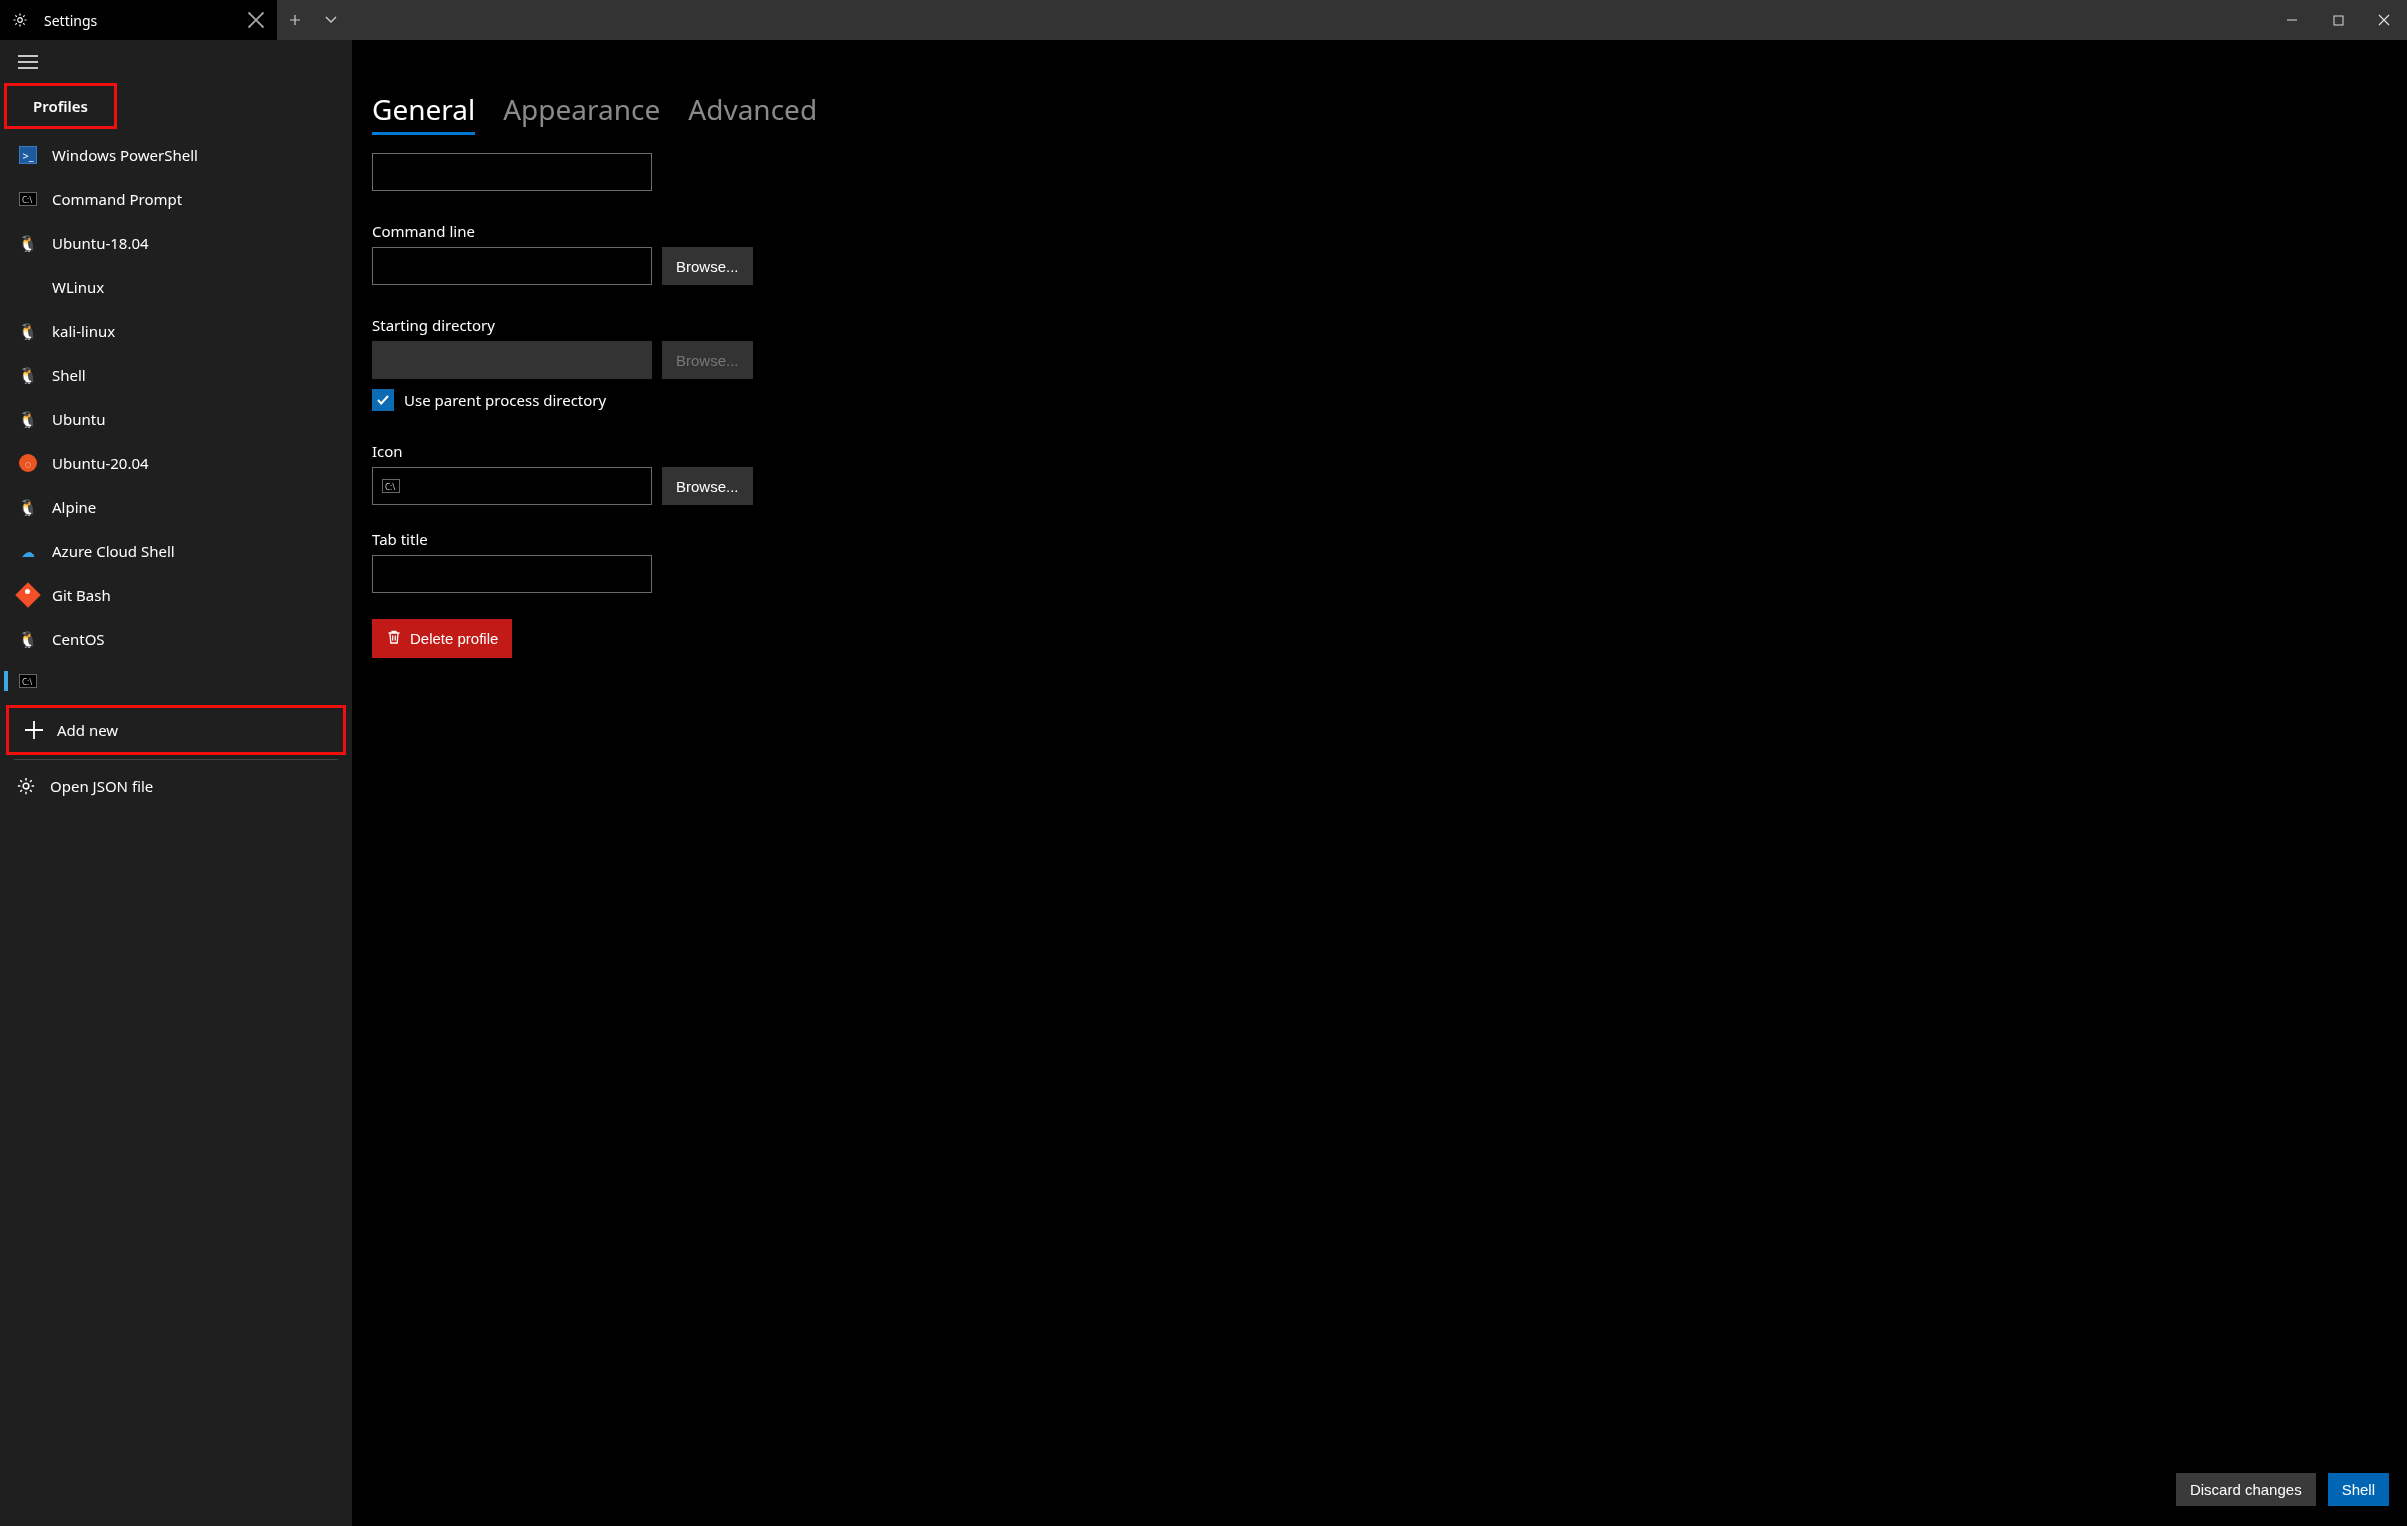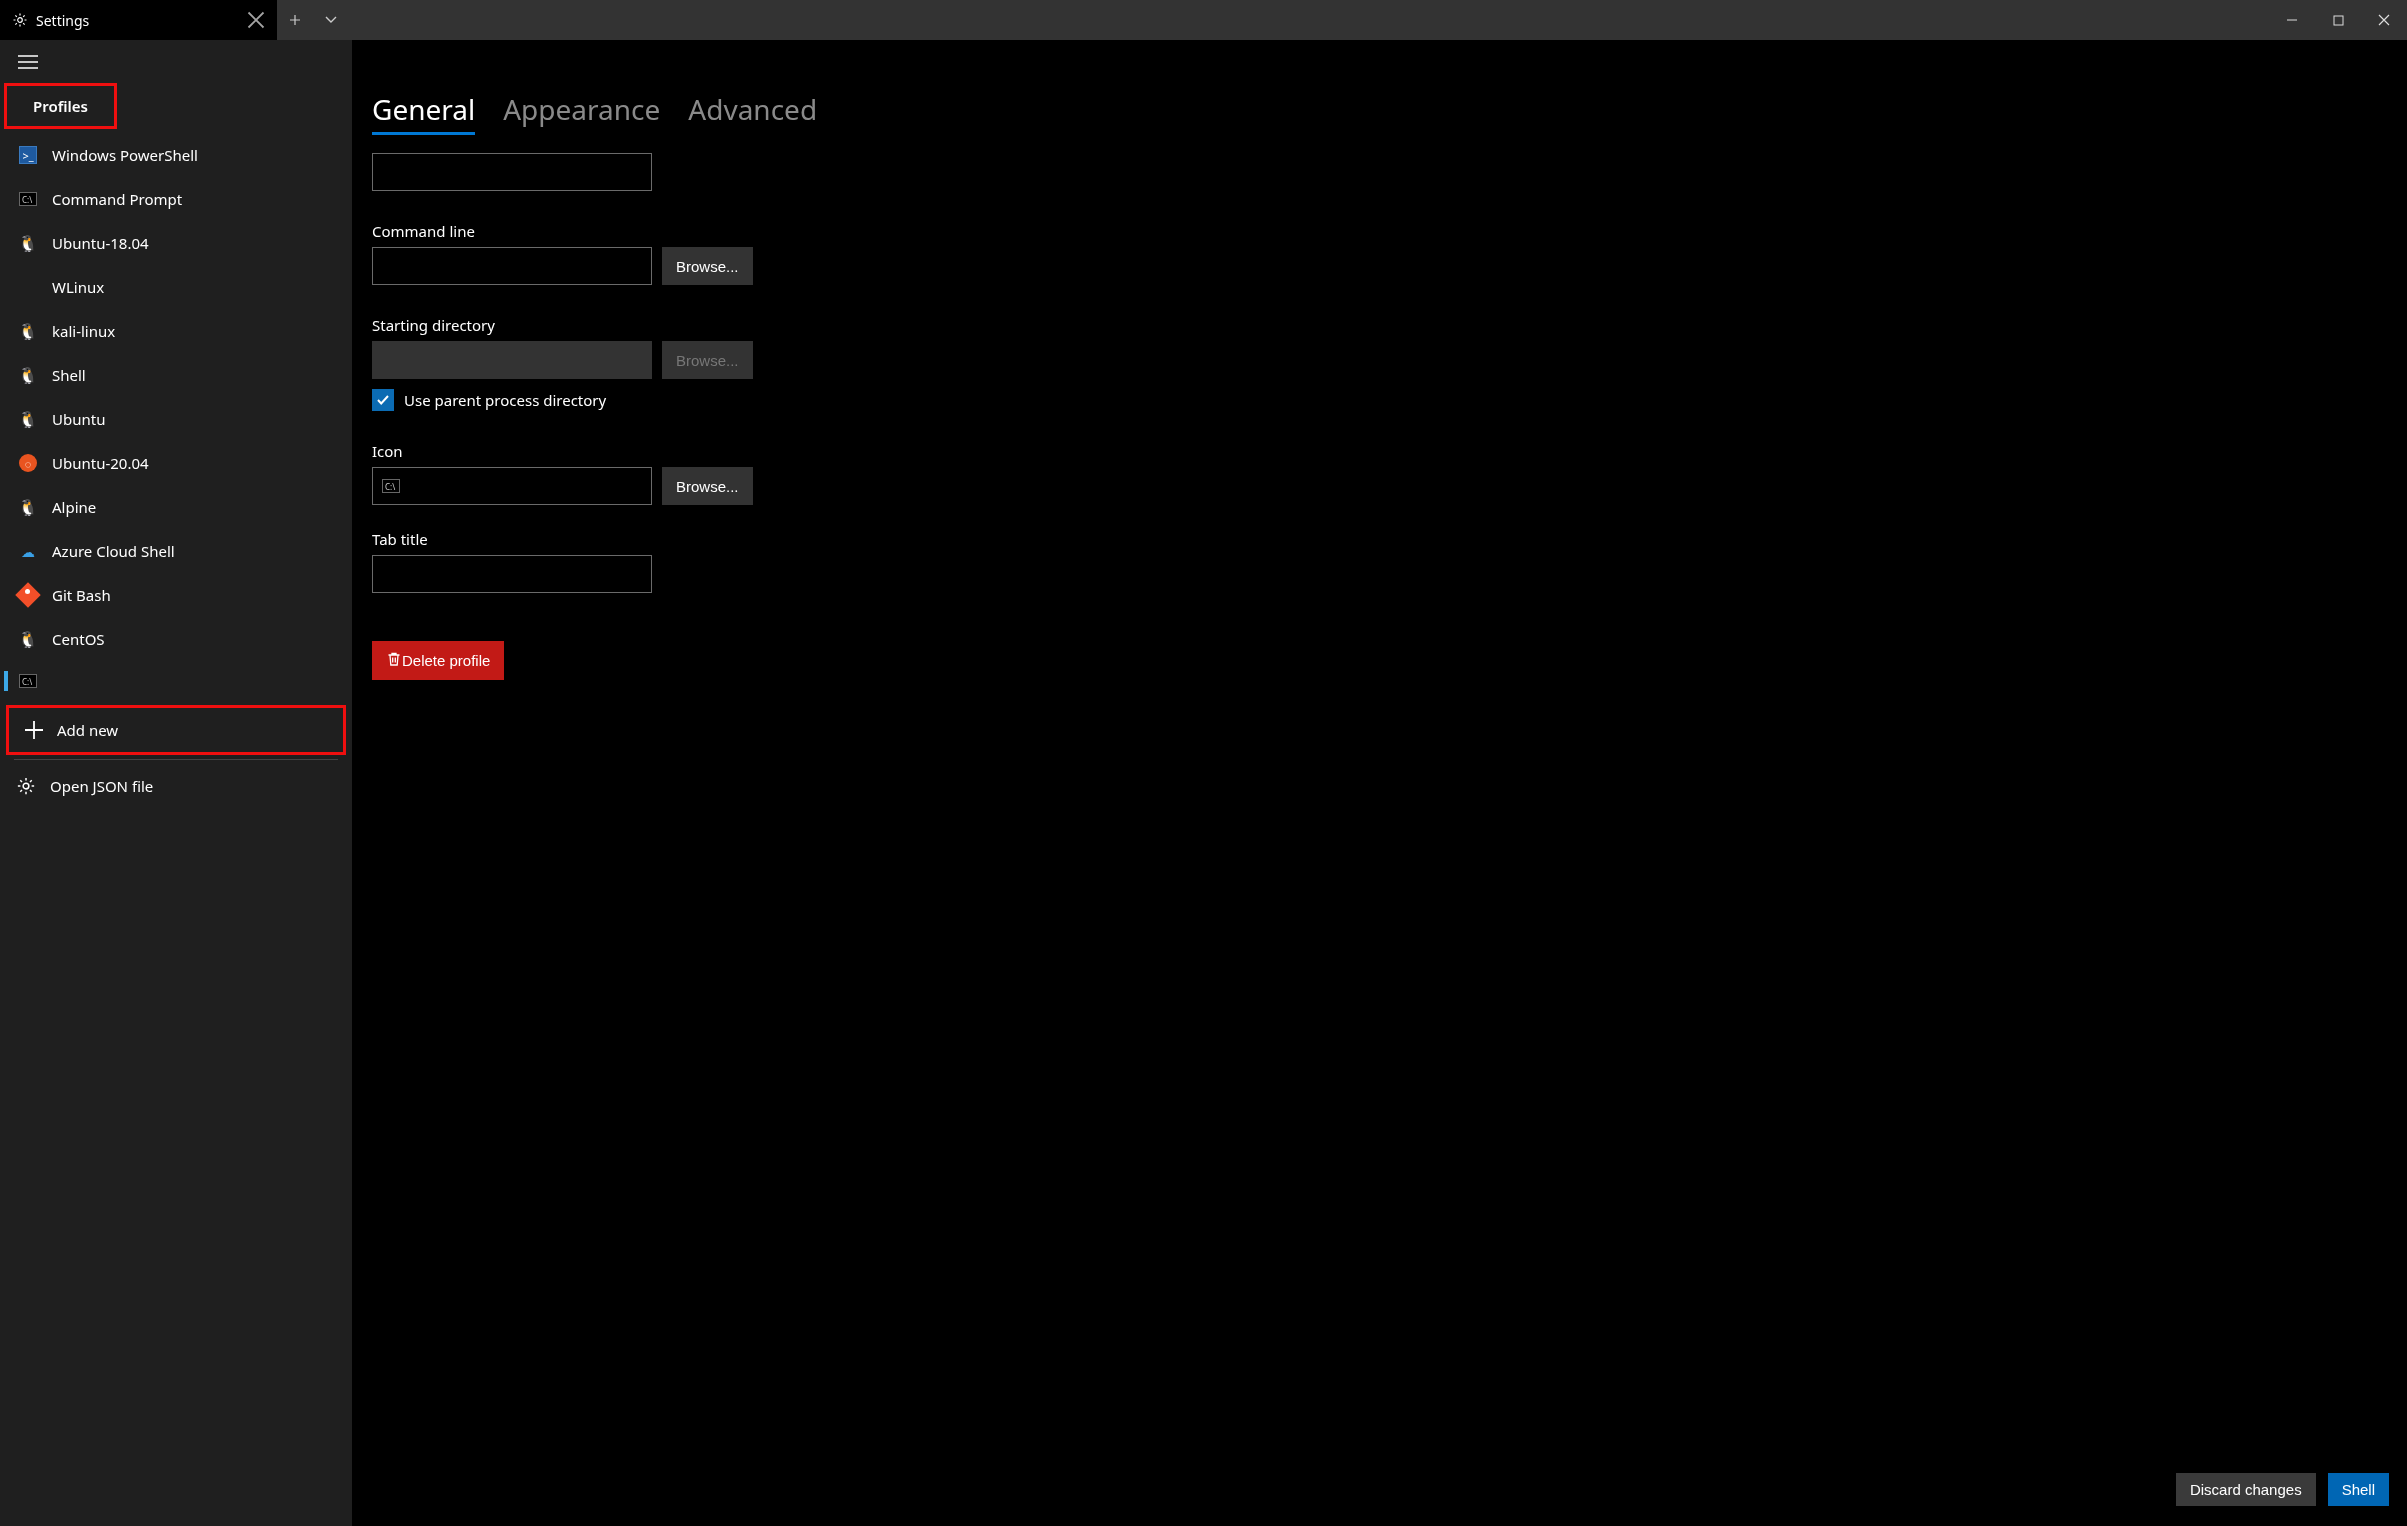--- a/index.html
+++ b/index.html
@@ -1,21 +1,21 @@
 <!DOCTYPE html>
 <html><head>
 <meta charset="utf-8">
 <style>
   * { box-sizing: border-box; margin: 0; padding: 0; }
   html, body { width: 100%; height: 100%; font-family: "Segoe UI", system-ui, -apple-system, sans-serif; background: #000; color: #fff; overflow: hidden; }
   body { font-size: 14px; }
 
   
   .titlebar { height: 40px; background: #333333; display: flex; align-items: stretch; }
-  .tab { display: flex; align-items: center; gap: 8px; padding: 0 12px; background: #000; width: 277px; position: relative; }
+  .tab { display: flex; align-items: center; gap: 16px; padding: 0 12px; background: #000; width: 277px; position: relative; }
   .tab .gear { width: 16px; height: 16px; display: flex; align-items: center; justify-content: center; }
   .tab-title { font-size: 14px; color: #fff; flex: 1; }
   .tab-close { width: 18px; height: 18px; display: flex; align-items: center; justify-content: center; cursor: pointer; opacity: .8; }
   .tab-actions { display: flex; align-items: center; }
   .tab-actions .btn { width: 36px; height: 40px; display: flex; align-items: center; justify-content: center; cursor: pointer; color: #ccc; }
 
   .win-controls { margin-left: auto; display: flex; }
   .win-controls .wc { width: 46px; height: 40px; display: flex; align-items: center; justify-content: center; cursor: pointer; color: #ddd; }
 
   .app { display: flex; height: calc(100% - 40px); }
@@ -55,21 +55,21 @@
   .browse.disabled { color:#777; cursor: default; }
 
   .checkbox-row { display: flex; align-items: center; gap: 10px; margin-top: 10px; font-size:15px;}
   .cb { width: 22px; height: 22px; background: #0b6bb3; display:flex; align-items:center; justify-content:center; }
   .cb svg { width:14px; height:14px; }
 
   .toggle-row { display:flex; align-items:center; gap:12px; margin-top:10px; }
   .toggle { width: 44px; height: 22px; border: 2px solid #fff; border-radius: 12px; position:relative; cursor:pointer; }
   .toggle .knob { width: 12px; height: 12px; background:#fff; border-radius:50%; position:absolute; top:3px; left:3px; }
 
-  .delete-btn { margin-top: 48px; background:#c21a16; color:#fff; border:none; padding: 10px 14px; font-size:15px; display:flex; align-items:center; cursor:pointer; }
+  .delete-btn { margin-top: 26px; background:#c21a16; color:#fff; border:none; padding: 10px 14px; font-size:15px; display:flex; align-items:center; gap:8px; cursor:pointer; }
   .delete-btn svg { width:16px; height:16px; }
 
   .footer { margin-top:auto; display:flex; justify-content:flex-end; gap:12px; padding: 20px 18px; }
   .footer button { border:none; padding: 8px 14px; font-size:15px; cursor:pointer; }
   .discard { background:#3a3a3a; color:#fff; }
   .save { background:#0066b4; color:#fff; }
 
   
   .i-ps { background:#1e5aa0; color:#fff; font-size:11px; width:18px; height:18px; display:flex; align-items:center; justify-content:center; border:1px solid #3a7abf; }
   .i-cmd { background:#000; border:1px solid #666; width:18px; height:14px; display:flex; align-items:flex-start; justify-content:flex-start; font-size:8px; padding:1px 2px; color:#ccc;}

